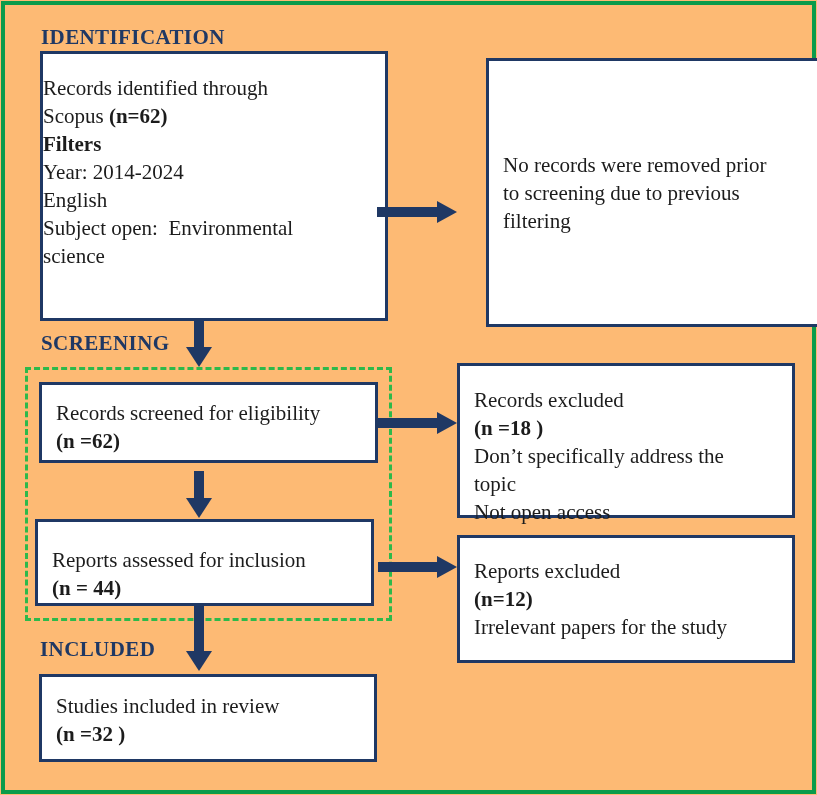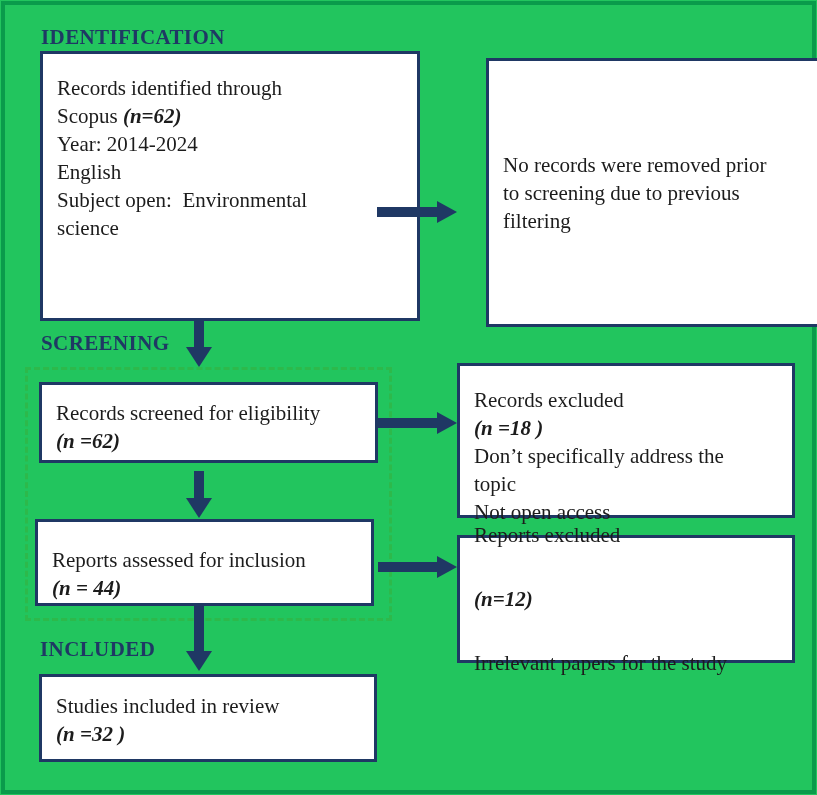--- a/index.html
+++ b/index.html
@@ -5,21 +5,21 @@
   html, body {
     margin: 0;
     padding: 0;
     background: #ffffff;
     font-family: "Liberation Serif", "DejaVu Serif", serif;
   }
   .canvas {
     position: relative;
     width: 817px;
     height: 795px;
-    background: #22c55e;
+    background: #fdba74;
     overflow: hidden;
     color: #1c1c1c;
   }
   .outer-frame {
     position: absolute;
     inset: 1px;
     border: 4px solid #0a9b4b;
     pointer-events: none;
   }
   .stage-label {
@@ -32,21 +32,21 @@
   }
   .box {
     position: absolute;
     border: 3px solid #1f3864;
     background: #ffffff;
     box-sizing: border-box;
     font-size: 21px;
     line-height: 28px;
   }
   .box .line { white-space: pre-wrap; }
-  .b { font-weight: 700; font-style: italic; }
+  .b { font-weight: 700; }
   .vcenter {
     display: flex;
     flex-direction: column;
     justify-content: center;
   }
   .dashed-group {
     position: absolute;
     border: 3px dashed #2db94b;
     box-sizing: border-box;
     background: transparent;
@@ -60,44 +60,45 @@
     border-left: 20px solid #1f3864;
   }
   .head-down {
     position: absolute;
     width: 0; height: 0;
     border-left: 13px solid transparent;
     border-right: 13px solid transparent;
     border-top: 20px solid #1f3864;
   }
   
-  #box-records-identified { left: 40px;  top: 51px;  width: 380px; height: 270px; padding: 20px 10px 0 14px; }
+  #box-records-identified { left: 40px;  top: 51px;  width: 348px; height: 270px; padding: 20px 10px 0 0; }
   #box-no-records-removed { left: 457px; top: 58px;  width: 338px; height: 269px; padding-left: 14px; margin-left: 29px; }
   #box-records-screened   { left: 39px;  top: 382px; width: 339px; height: 81px;  padding: 14px 10px 0 14px; }
   #box-records-excluded   { left: 457px; top: 363px; width: 338px; height: 155px; padding: 20px 10px 0 14px; }
   #box-reports-assessed   { left: 35px;  top: 519px; width: 339px; height: 87px;  padding: 24px 10px 0 14px; }
-  #box-reports-excluded   { left: 457px; top: 535px; width: 338px; height: 128px; padding-left: 14px; gap: 36px; }
+  #box-reports-excluded   { left: 457px; top: 535px; width: 338px; height: 128px; padding-left: 14px; }
   #box-studies-included   { left: 39px;  top: 674px; width: 338px; height: 88px;  padding: 15px 10px 0 14px; }
   #label-identification { left: 41px; top: 25px; }
   #label-screening      { left: 41px; top: 331px; }
   #label-included       { left: 40px; top: 637px; }
   #group-screening { left: 25px; top: 367px; width: 367px; height: 254px; }
 </style>
 </head>
 <body>
 
 <div class="canvas">
 
   <div class="outer-frame"></div>
 
   <div class="stage-label" id="label-identification">IDENTIFICATION</div>
 
   <div class="box" id="box-records-identified">
     <div class="line">Records identified through</div>
     <div class="line"><span>Scopus </span><span class="b">(n=62)</span></div>
+    <div class="line b">Filters</div>
     <div class="line">Year: 2014-2024</div>
     <div class="line">English</div>
     <div class="line">Subject open:  Environmental</div>
     <div class="line">science</div>
   </div>
 
   <div class="box vcenter" id="box-no-records-removed">
     <div class="line">No records were removed prior</div>
     <div class="line">to screening due to previous</div>
     <div class="line">filtering</div>

